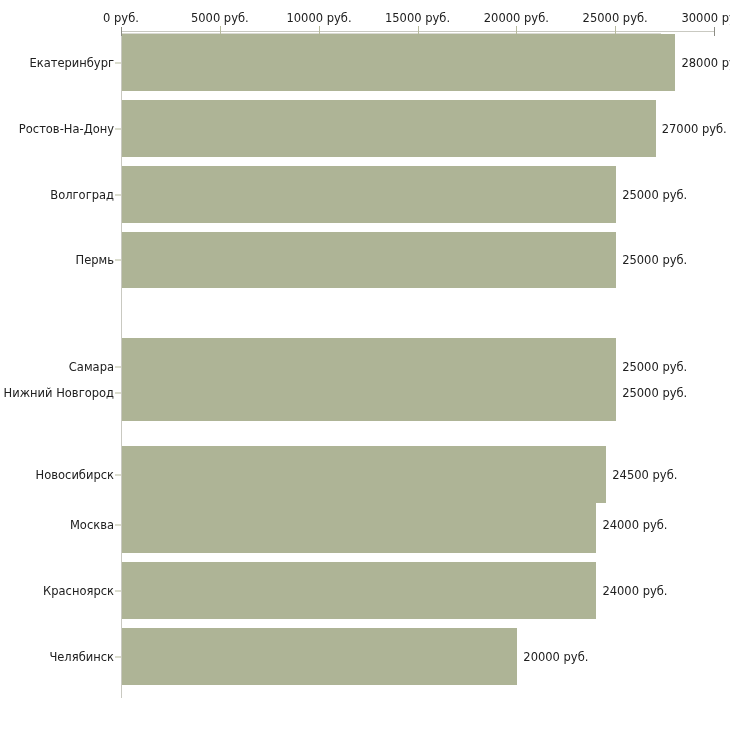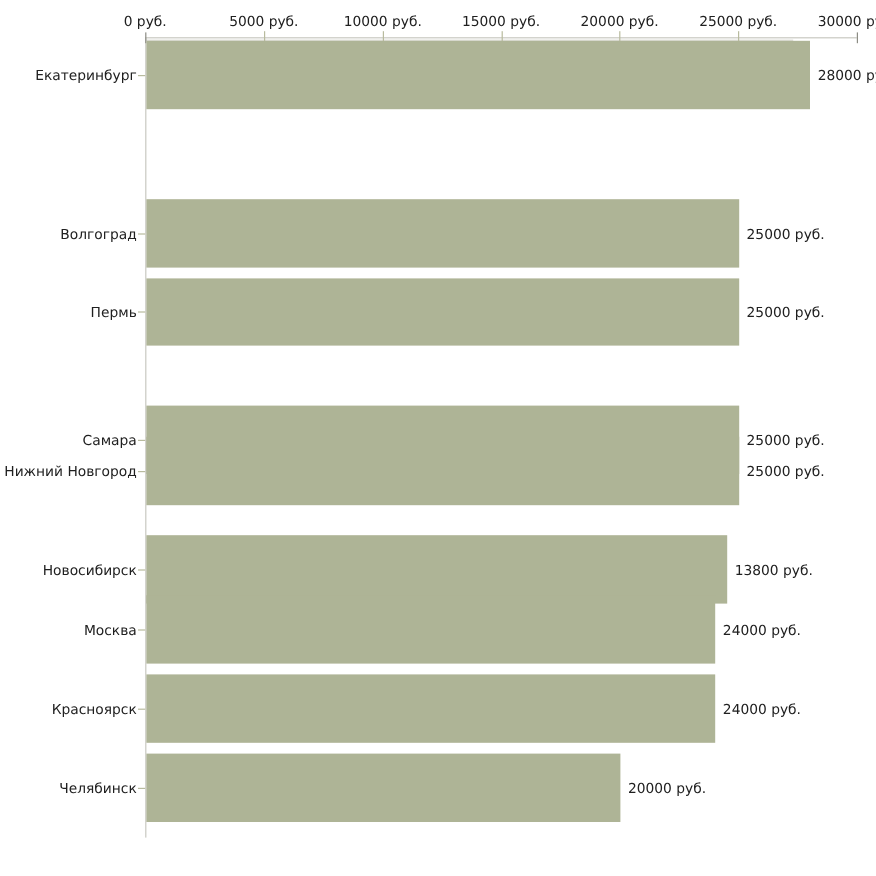--- a/index.html
+++ b/index.html
@@ -146,20 +146,26 @@
       <div class="tick-label" style="left: 714px;">30000 руб.</div>
     </div>
 
   <div class="bars-layer" id="bars-layer">
       <div class="bar-row" style="top: 34px; height: 57px; text-decoration: underline;">
         <div class="cat-tick"></div>
         <div class="cat-label">Екатеринбург</div>
         <div class="bar-rect" style="width: 553.467px; background: rgb(174, 180, 150);"></div>
         <div class="val-label" style="left: 681.467px;">28000 руб.</div>
       </div>
+      <div class="bar-row" style="top: 100px; height: 57px;">
+        <div class="cat-tick"></div>
+        <div class="cat-label">Ростов-На-Дону</div>
+        <div class="bar-rect" style="width: 533.7px; background: rgb(174, 180, 150);"></div>
+        <div class="val-label" style="left: 661.7px;">27000 руб.</div>
+      </div>
       <div class="bar-row" style="top: 166px; height: 57px;">
         <div class="cat-tick"></div>
         <div class="cat-label">Волгоград</div>
         <div class="bar-rect" style="width: 494.167px; background: rgb(174, 180, 150);"></div>
         <div class="val-label" style="left: 622.167px;">25000 руб.</div>
       </div>
       <div class="bar-row" style="top: 232px; height: 56px;">
         <div class="cat-tick"></div>
         <div class="cat-label">Пермь</div>
         <div class="bar-rect" style="width: 494.167px; background: rgb(174, 180, 150);"></div>
@@ -174,21 +180,21 @@
       <div class="bar-row" style="top: 364px; height: 57px;">
         <div class="cat-tick"></div>
         <div class="cat-label">Нижний Новгород</div>
         <div class="bar-rect" style="width: 494.167px; background: rgb(174, 180, 150);"></div>
         <div class="val-label" style="left: 622.167px;">25000 руб.</div>
       </div>
       <div class="bar-row" style="top: 446px; height: 57px;">
         <div class="cat-tick"></div>
         <div class="cat-label">Новосибирск</div>
         <div class="bar-rect" style="width: 484.283px; background: rgb(174, 180, 150);"></div>
-        <div class="val-label" style="left: 612.283px;">13800 руб.</div>
+        <div class="val-label" style="left: 612.283px;">24500 руб.</div>
       </div>
       <div class="bar-row" style="top: 496px; height: 57px;">
         <div class="cat-tick"></div>
         <div class="cat-label">Москва</div>
         <div class="bar-rect" style="width: 474.4px; background: rgb(174, 180, 150);"></div>
         <div class="val-label" style="left: 602.4px;">24000 руб.</div>
       </div>
       <div class="bar-row" style="top: 562px; height: 57px;">
         <div class="cat-tick"></div>
         <div class="cat-label">Красноярск</div>

